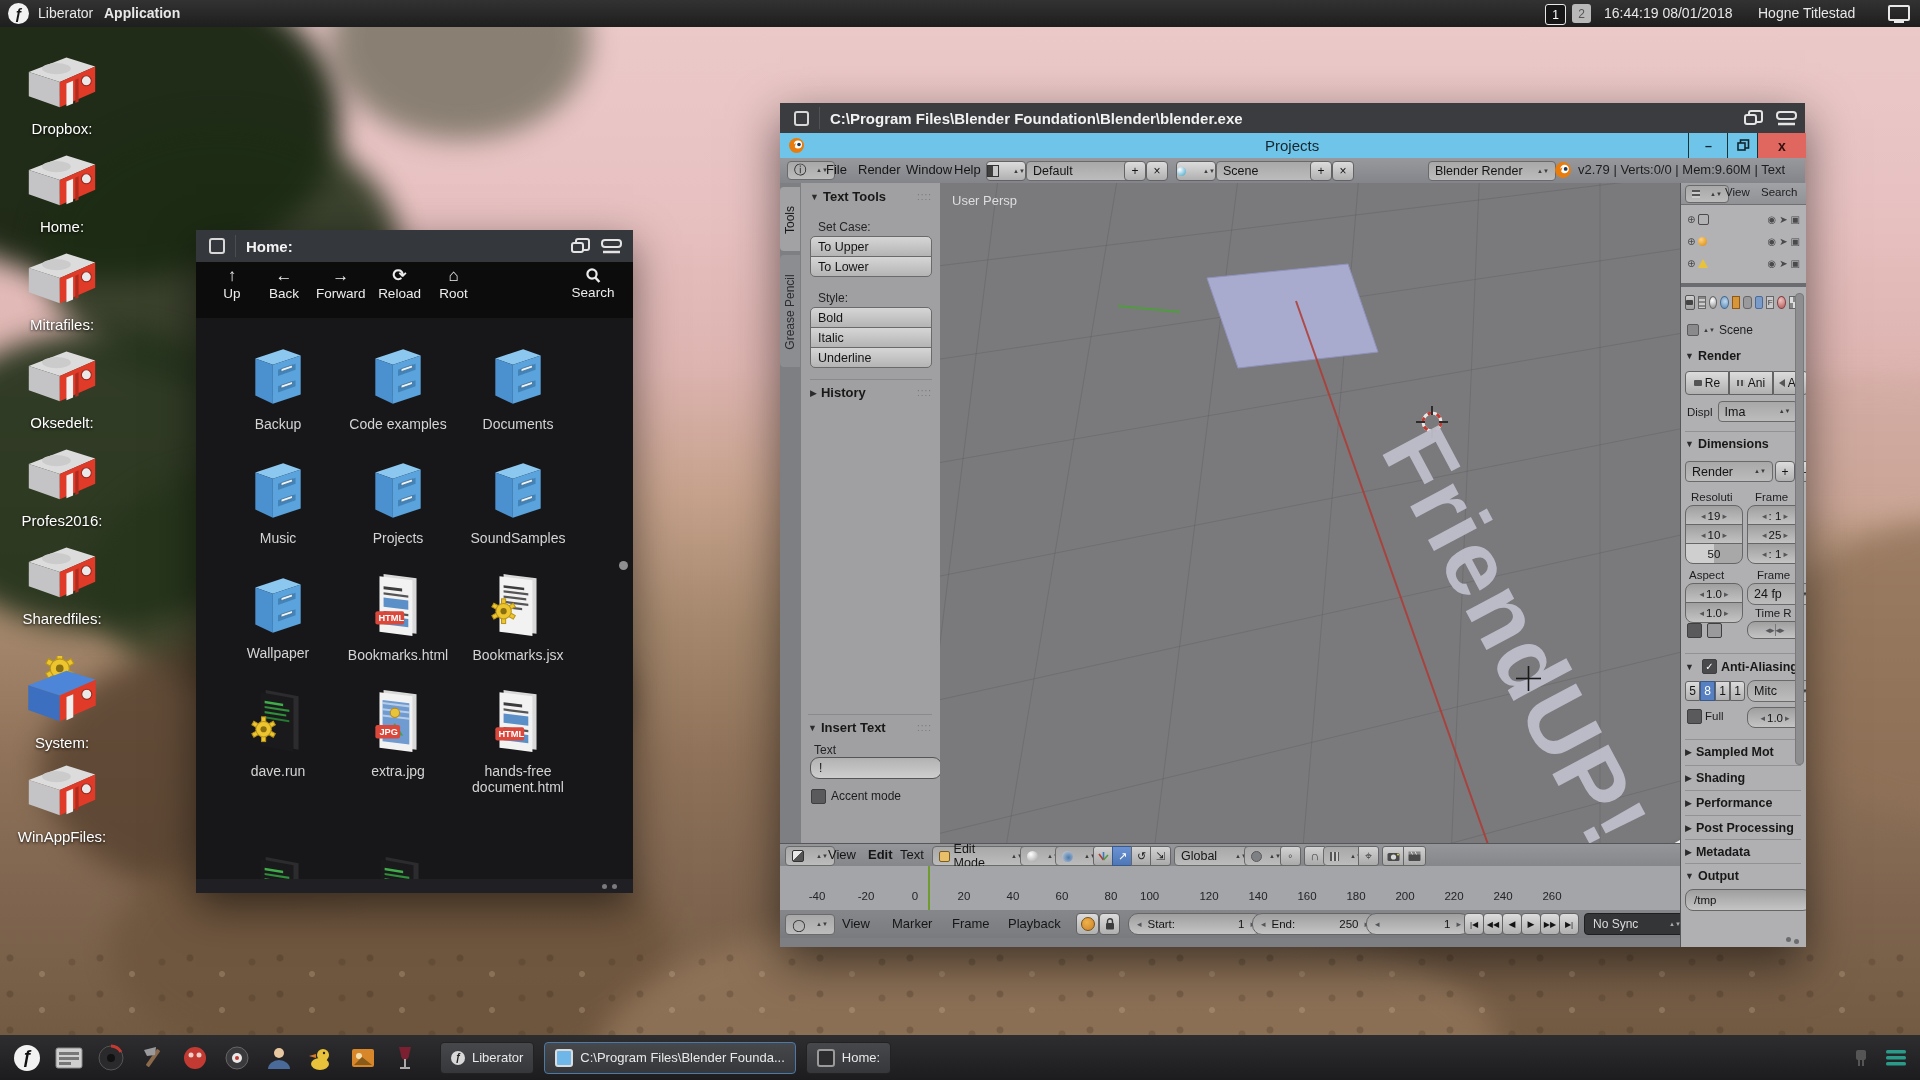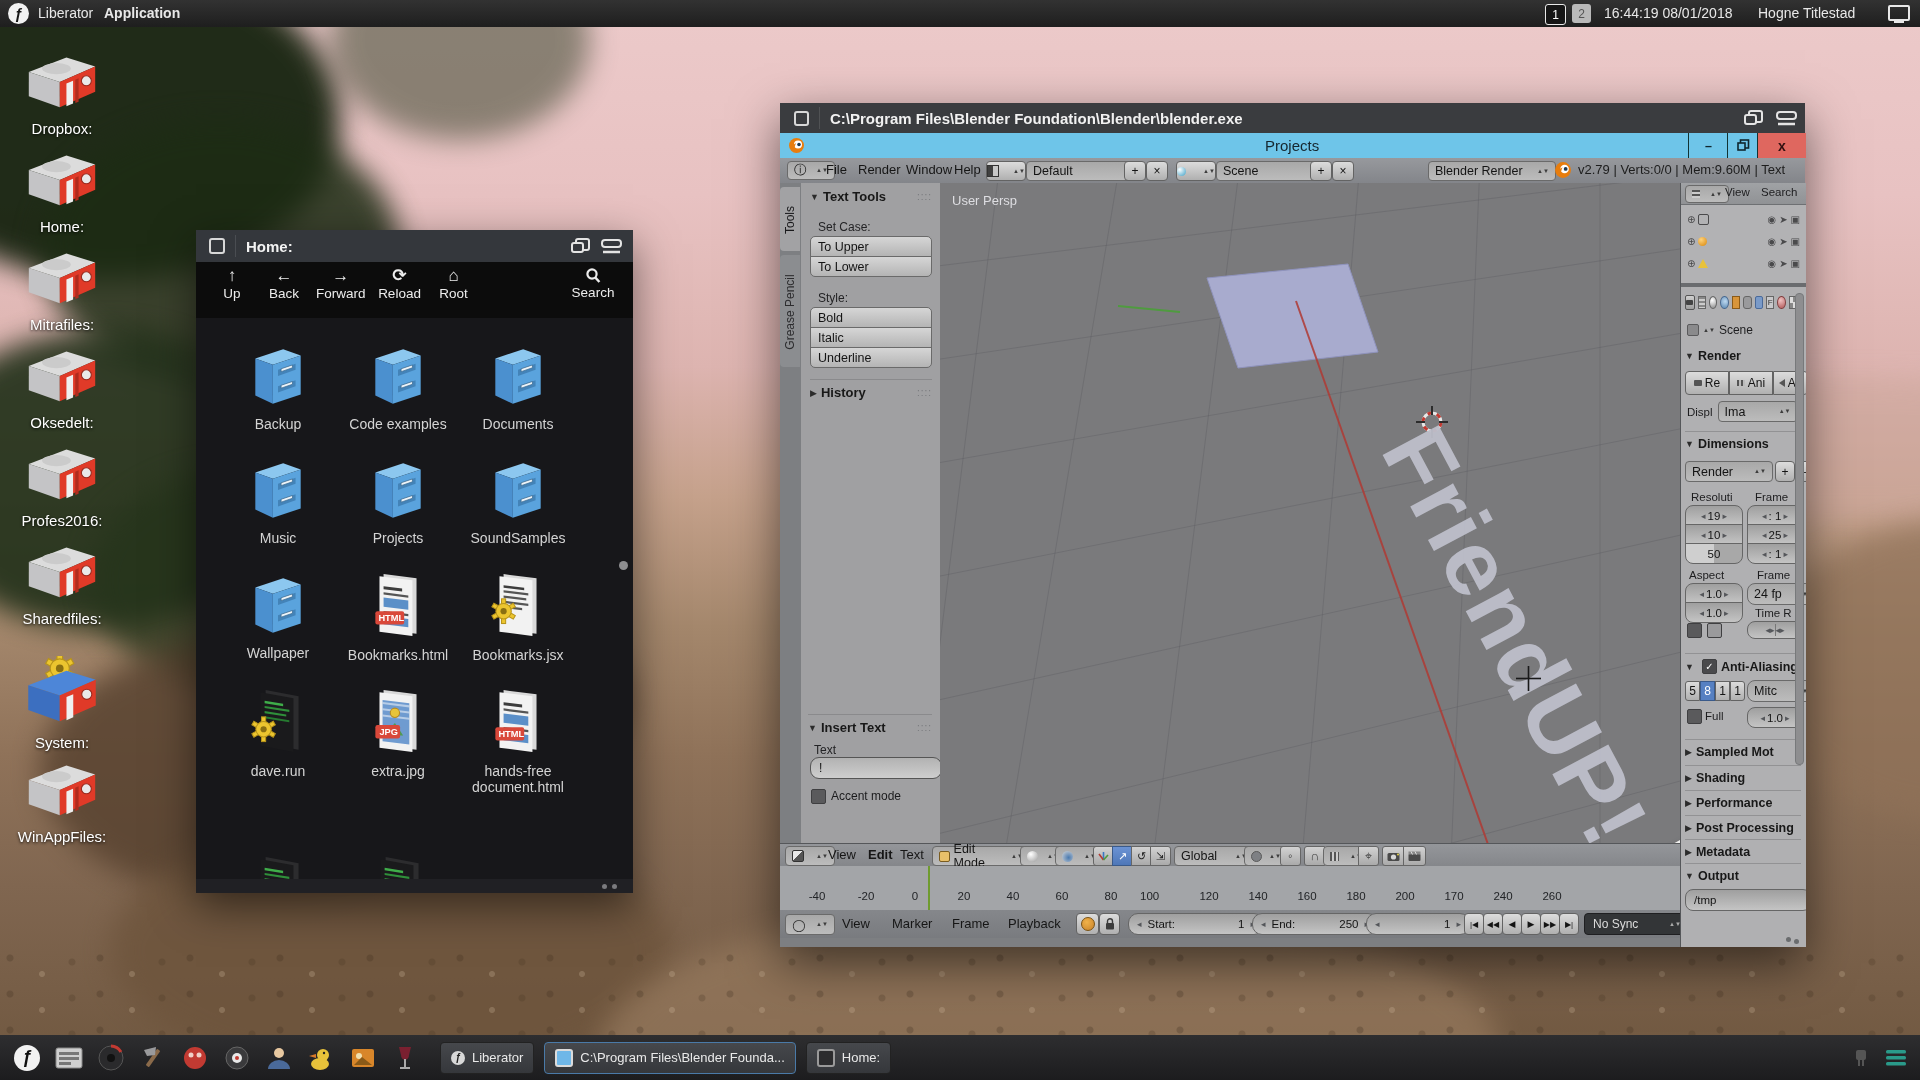--- a/index.html
+++ b/index.html
@@ -594,21 +594,21 @@
       <span class="a" style="left:164px;top:24px;width:40px;text-align:center;color:#222427;font-size:11.5px;">20</span>
       <span class="a" style="left:213px;top:24px;width:40px;text-align:center;color:#222427;font-size:11.5px;">40</span>
       <span class="a" style="left:262px;top:24px;width:40px;text-align:center;color:#222427;font-size:11.5px;">60</span>
       <span class="a" style="left:311px;top:24px;width:40px;text-align:center;color:#222427;font-size:11.5px;">80</span>
       <span class="a" style="left:360px;top:24px;width:40px;text-align:left;color:#222427;font-size:11.5px;">100</span>
       <span class="a" style="left:409px;top:24px;width:40px;text-align:center;color:#222427;font-size:11.5px;">120</span>
       <span class="a" style="left:458px;top:24px;width:40px;text-align:center;color:#222427;font-size:11.5px;">140</span>
       <span class="a" style="left:507px;top:24px;width:40px;text-align:center;color:#222427;font-size:11.5px;">160</span>
       <span class="a" style="left:556px;top:24px;width:40px;text-align:center;color:#222427;font-size:11.5px;">180</span>
       <span class="a" style="left:605px;top:24px;width:40px;text-align:center;color:#222427;font-size:11.5px;">200</span>
-      <span class="a" style="left:654px;top:24px;width:40px;text-align:center;color:#222427;font-size:11.5px;">170</span>
+      <span class="a" style="left:654px;top:24px;width:40px;text-align:center;color:#222427;font-size:11.5px;">220</span>
       <span class="a" style="left:703px;top:24px;width:40px;text-align:center;color:#222427;font-size:11.5px;">240</span>
       <span class="a" style="left:752px;top:24px;width:40px;text-align:center;color:#222427;font-size:11.5px;">260</span>
       <span class="a" style="left:148px;top:0;width:2px;height:44px;background:#6f9b2f;"></span>
     </div>
 
     <div class="a" style="left:0;top:807px;width:900px;height:28px;background:linear-gradient(#85878b,#797b7f);border-bottom:1px solid #55575a;">
       <span class="wfield a" style="left:5px;top:4px;width:36px;height:19px;">
           <span style="color:#333;font-size:12px;">◯</span>
           <span class="ud">▲▼</span>
         </span>

